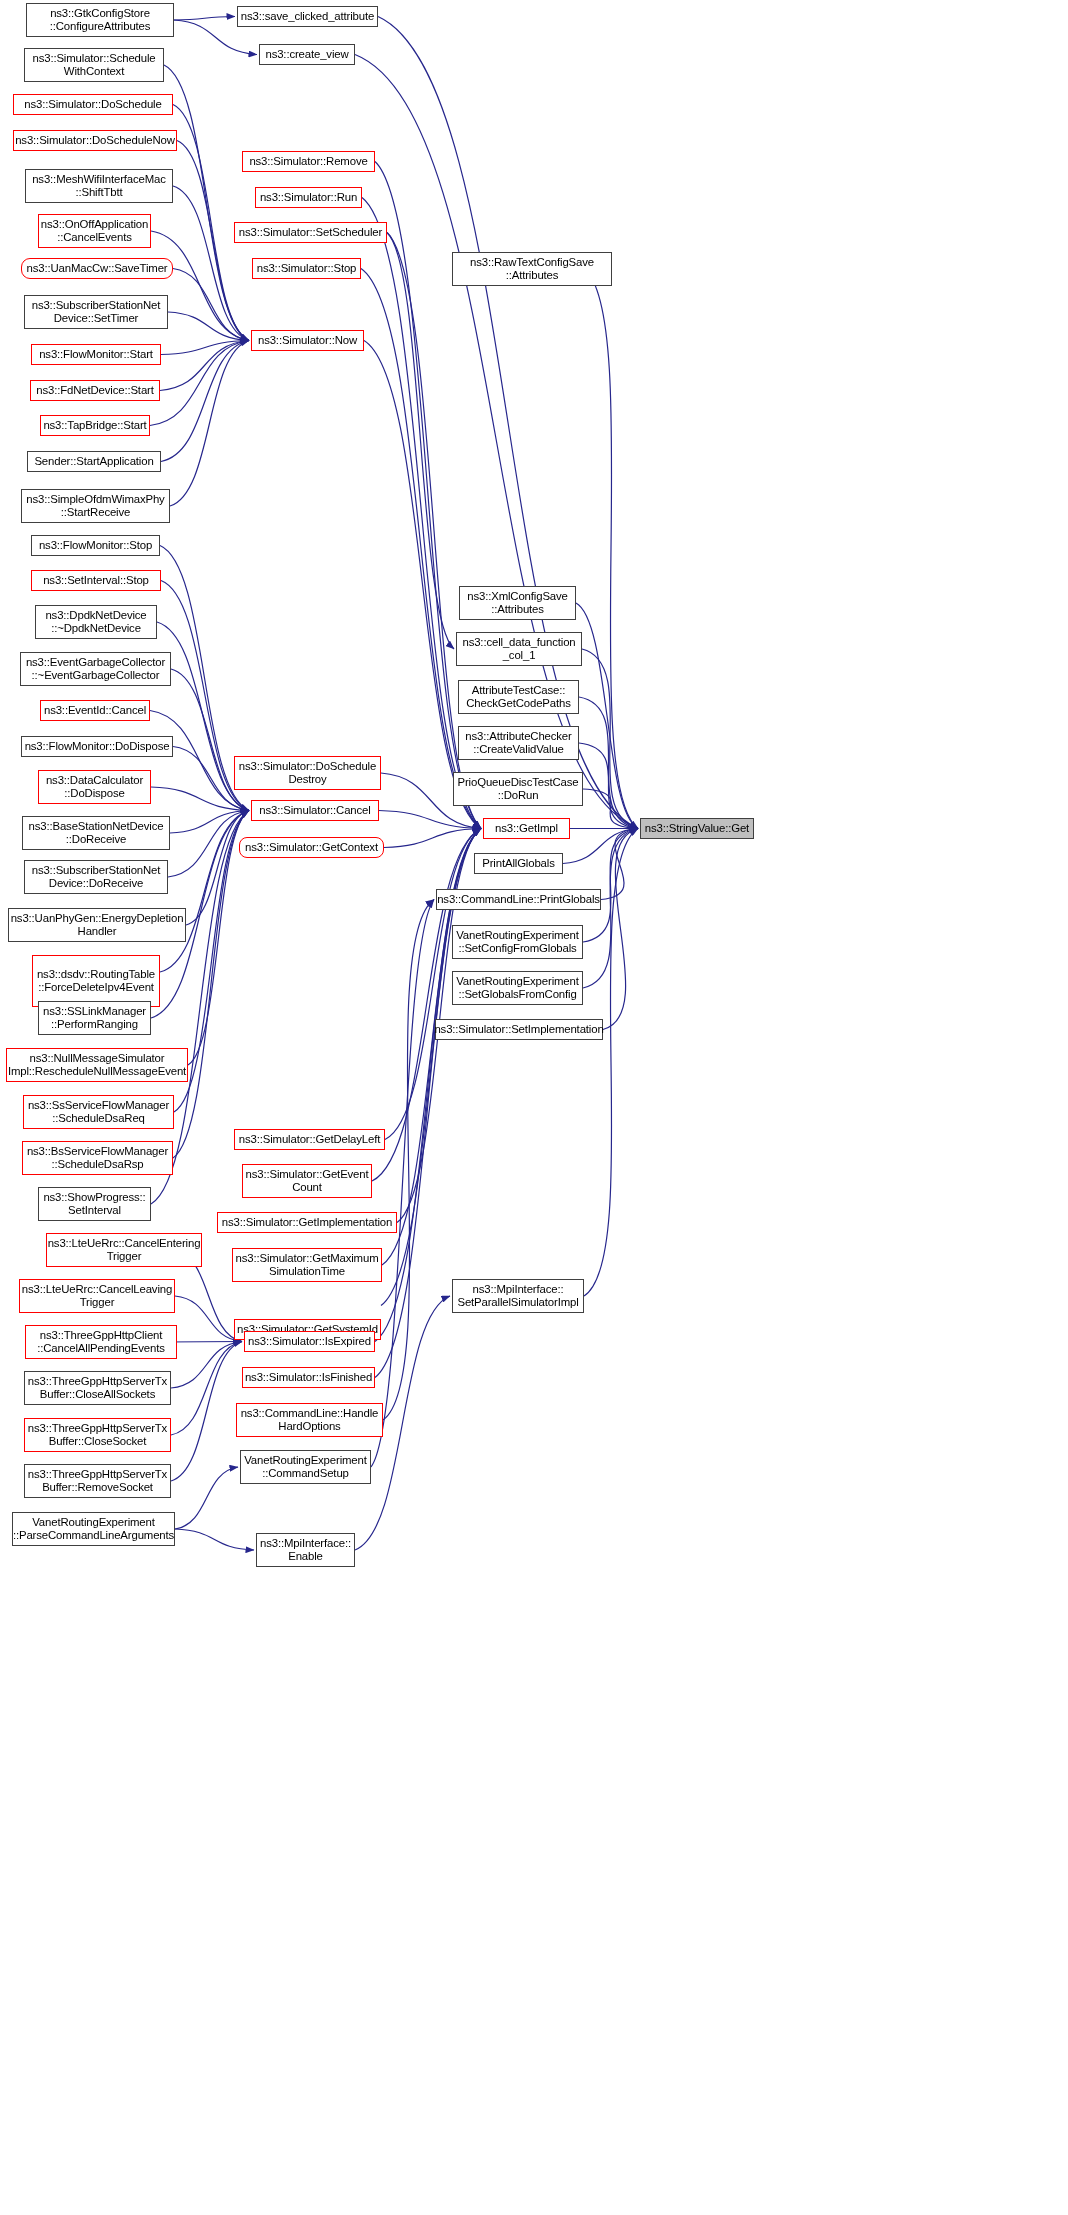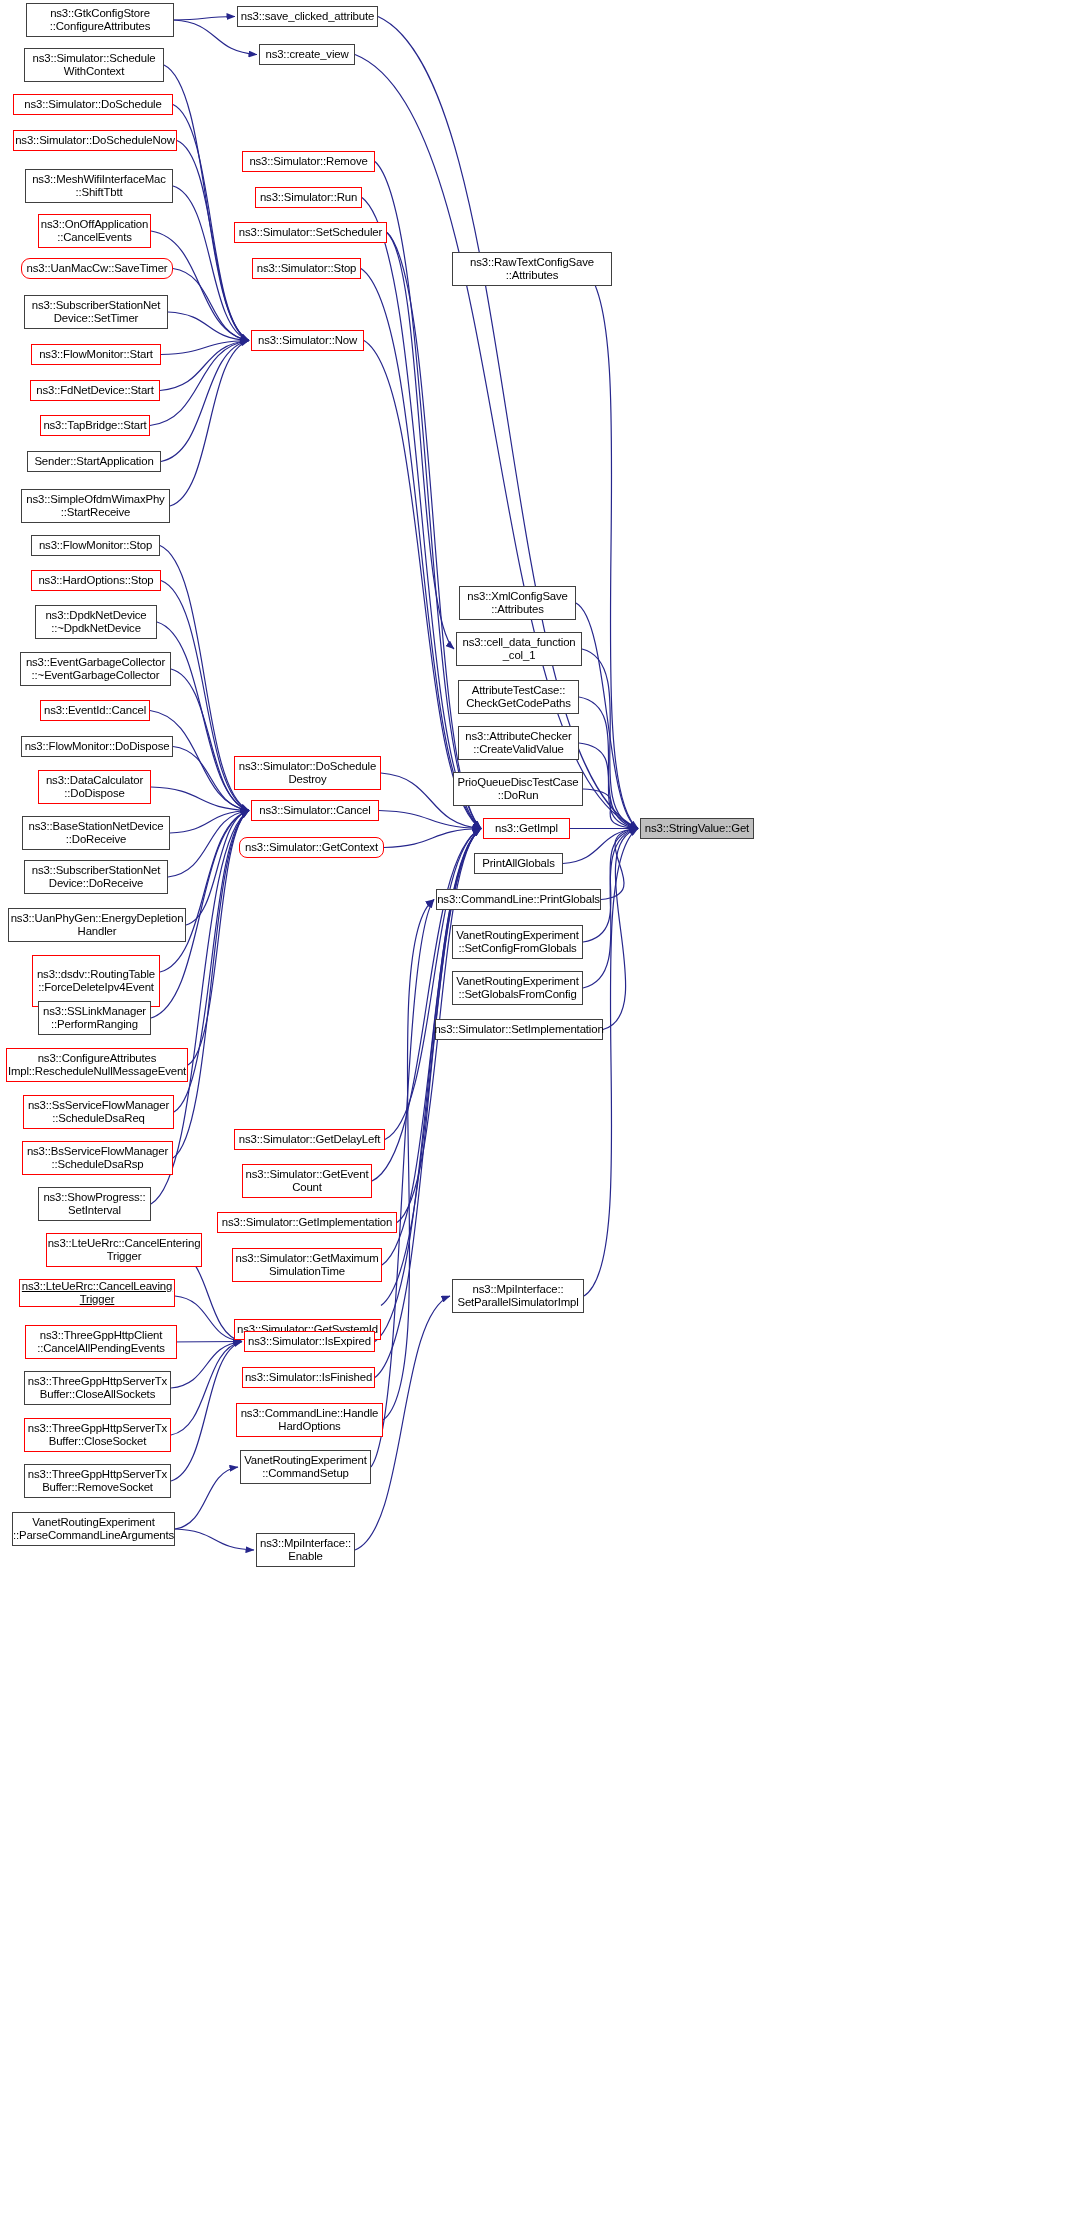--- a/index.html
+++ b/index.html
@@ -160,21 +160,21 @@
       <div class="node black" style="left: 452px; top: 252px; width: 160px; height: 34px;">ns3::RawTextConfigSave
 ::Attributes</div>
       <div class="node red" style="left: 251px; top: 330px; width: 113px; height: 21px;">ns3::Simulator::Now</div>
       <div class="node red" style="left: 31px; top: 344px; width: 130px; height: 21px;">ns3::FlowMonitor::Start</div>
       <div class="node red" style="left: 30px; top: 380px; width: 130px; height: 21px;">ns3::FdNetDevice::Start</div>
       <div class="node red" style="left: 40px; top: 415px; width: 110px; height: 21px;">ns3::TapBridge::Start</div>
       <div class="node black" style="left: 27px; top: 451px; width: 134px; height: 21px;">Sender::StartApplication</div>
       <div class="node black" style="left: 21px; top: 489px; width: 149px; height: 34px;">ns3::SimpleOfdmWimaxPhy
 ::StartReceive</div>
       <div class="node black" style="left: 31px; top: 535px; width: 129px; height: 21px;">ns3::FlowMonitor::Stop</div>
-      <div class="node red" style="left: 31px; top: 570px; width: 130px; height: 21px;">ns3::HardOptions::Stop</div>
+      <div class="node red" style="left: 31px; top: 570px; width: 130px; height: 21px;">ns3::SetInterval::Stop</div>
       <div class="node black" style="left: 35px; top: 605px; width: 122px; height: 34px;">ns3::DpdkNetDevice
 ::~DpdkNetDevice</div>
       <div class="node black" style="left: 20px; top: 652px; width: 151px; height: 34px;">ns3::EventGarbageCollector
 ::~EventGarbageCollector</div>
       <div class="node red" style="left: 40px; top: 700px; width: 110px; height: 21px;">ns3::EventId::Cancel</div>
       <div class="node black" style="left: 21px; top: 736px; width: 152px; height: 21px;">ns3::FlowMonitor::DoDispose</div>
       <div class="node black" style="left: 459px; top: 586px; width: 117px; height: 34px;">ns3::XmlConfigSave
 ::Attributes</div>
       <div class="node black" style="left: 456px; top: 632px; width: 126px; height: 34px;">ns3::cell_data_function
 _col_1</div>
@@ -202,37 +202,37 @@
 Handler</div>
       <div class="node black" style="left: 452px; top: 925px; width: 131px; height: 34px;">VanetRoutingExperiment
 ::SetConfigFromGlobals</div>
       <div class="node red" style="left: 32px; top: 955px; width: 128px; height: 52px;">ns3::dsdv::RoutingTable
 ::ForceDeleteIpv4Event</div>
       <div class="node black" style="left: 452px; top: 971px; width: 131px; height: 34px;">VanetRoutingExperiment
 ::SetGlobalsFromConfig</div>
       <div class="node black" style="left: 38px; top: 1001px; width: 113px; height: 34px;">ns3::SSLinkManager
 ::PerformRanging</div>
       <div class="node black" style="left: 435px; top: 1019px; width: 168px; height: 21px;">ns3::Simulator::SetImplementation</div>
-      <div class="node red" style="left: 6px; top: 1048px; width: 182px; height: 34px;">ns3::ConfigureAttributes
+      <div class="node red" style="left: 6px; top: 1048px; width: 182px; height: 34px;">ns3::NullMessageSimulator
 Impl::RescheduleNullMessageEvent</div>
       <div class="node red" style="left: 23px; top: 1095px; width: 151px; height: 34px;">ns3::SsServiceFlowManager
 ::ScheduleDsaReq</div>
       <div class="node red" style="left: 22px; top: 1141px; width: 151px; height: 34px;">ns3::BsServiceFlowManager
 ::ScheduleDsaRsp</div>
       <div class="node red" style="left: 234px; top: 1129px; width: 151px; height: 21px;">ns3::Simulator::GetDelayLeft</div>
       <div class="node red" style="left: 242px; top: 1164px; width: 130px; height: 34px;">ns3::Simulator::GetEvent
 Count</div>
       <div class="node black" style="left: 38px; top: 1187px; width: 113px; height: 34px;">ns3::ShowProgress::
 SetInterval</div>
       <div class="node red" style="left: 217px; top: 1212px; width: 180px; height: 21px;">ns3::Simulator::GetImplementation</div>
       <div class="node red" style="left: 19px; top: 1233px; width: 156px; height: 34px; margin-left: 27px;">ns3::LteUeRrc::CancelEntering
 Trigger</div>
       <div class="node red" style="left: 232px; top: 1248px; width: 150px; height: 34px;">ns3::Simulator::GetMaximum
 SimulationTime</div>
-      <div class="node red" style="left: 19px; top: 1279px; width: 156px; height: 28px; text-decoration: underline;">ns3::LteUeRrc::CancelLeaving
+      <div class="node red" style="left: 19px; top: 1279px; width: 156px; height: 34px;">ns3::LteUeRrc::CancelLeaving
 Trigger</div>
       <div class="node red" style="left: 234px; top: 1295px; width: 147px; height: 21px; margin-top: 24px;">ns3::Simulator::GetSystemId</div>
       <div class="node black" style="left: 452px; top: 1279px; width: 132px; height: 34px;">ns3::MpiInterface::
 SetParallelSimulatorImpl</div>
       <div class="node red" style="left: 25px; top: 1325px; width: 152px; height: 34px; text-align: center;">ns3::ThreeGppHttpClient
 ::CancelAllPendingEvents</div>
       <div class="node red" style="left: 244px; top: 1331px; width: 131px; height: 21px;">ns3::Simulator::IsExpired</div>
       <div class="node black" style="left: 24px; top: 1371px; width: 147px; height: 34px;">ns3::ThreeGppHttpServerTx
 Buffer::CloseAllSockets</div>
       <div class="node red" style="left: 242px; top: 1367px; width: 133px; height: 21px;">ns3::Simulator::IsFinished</div>

